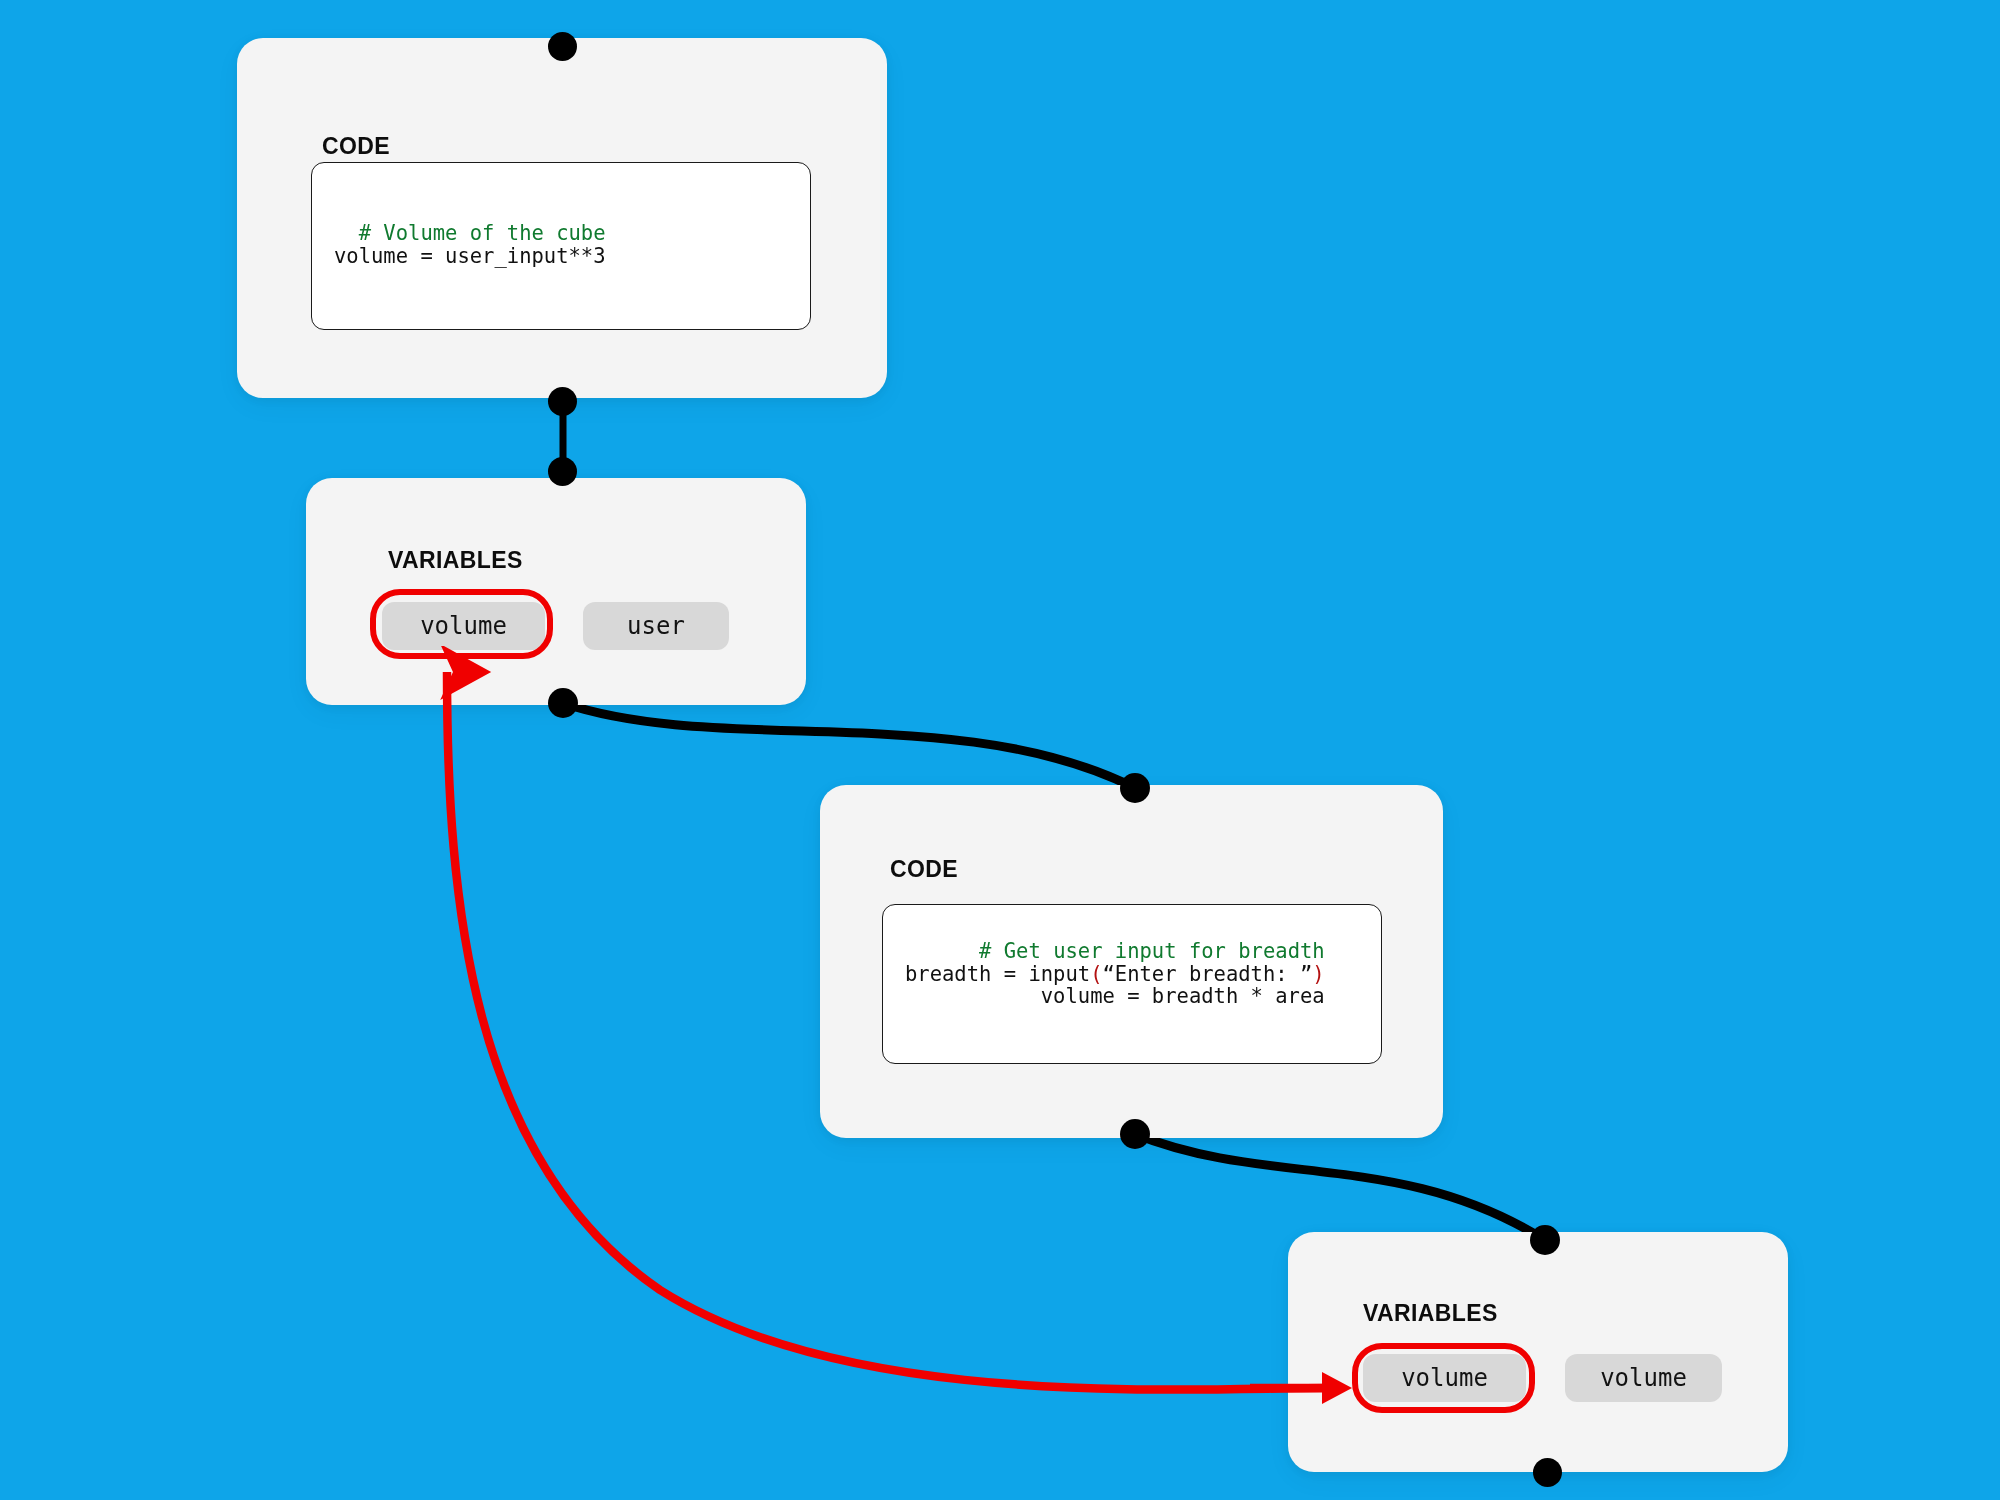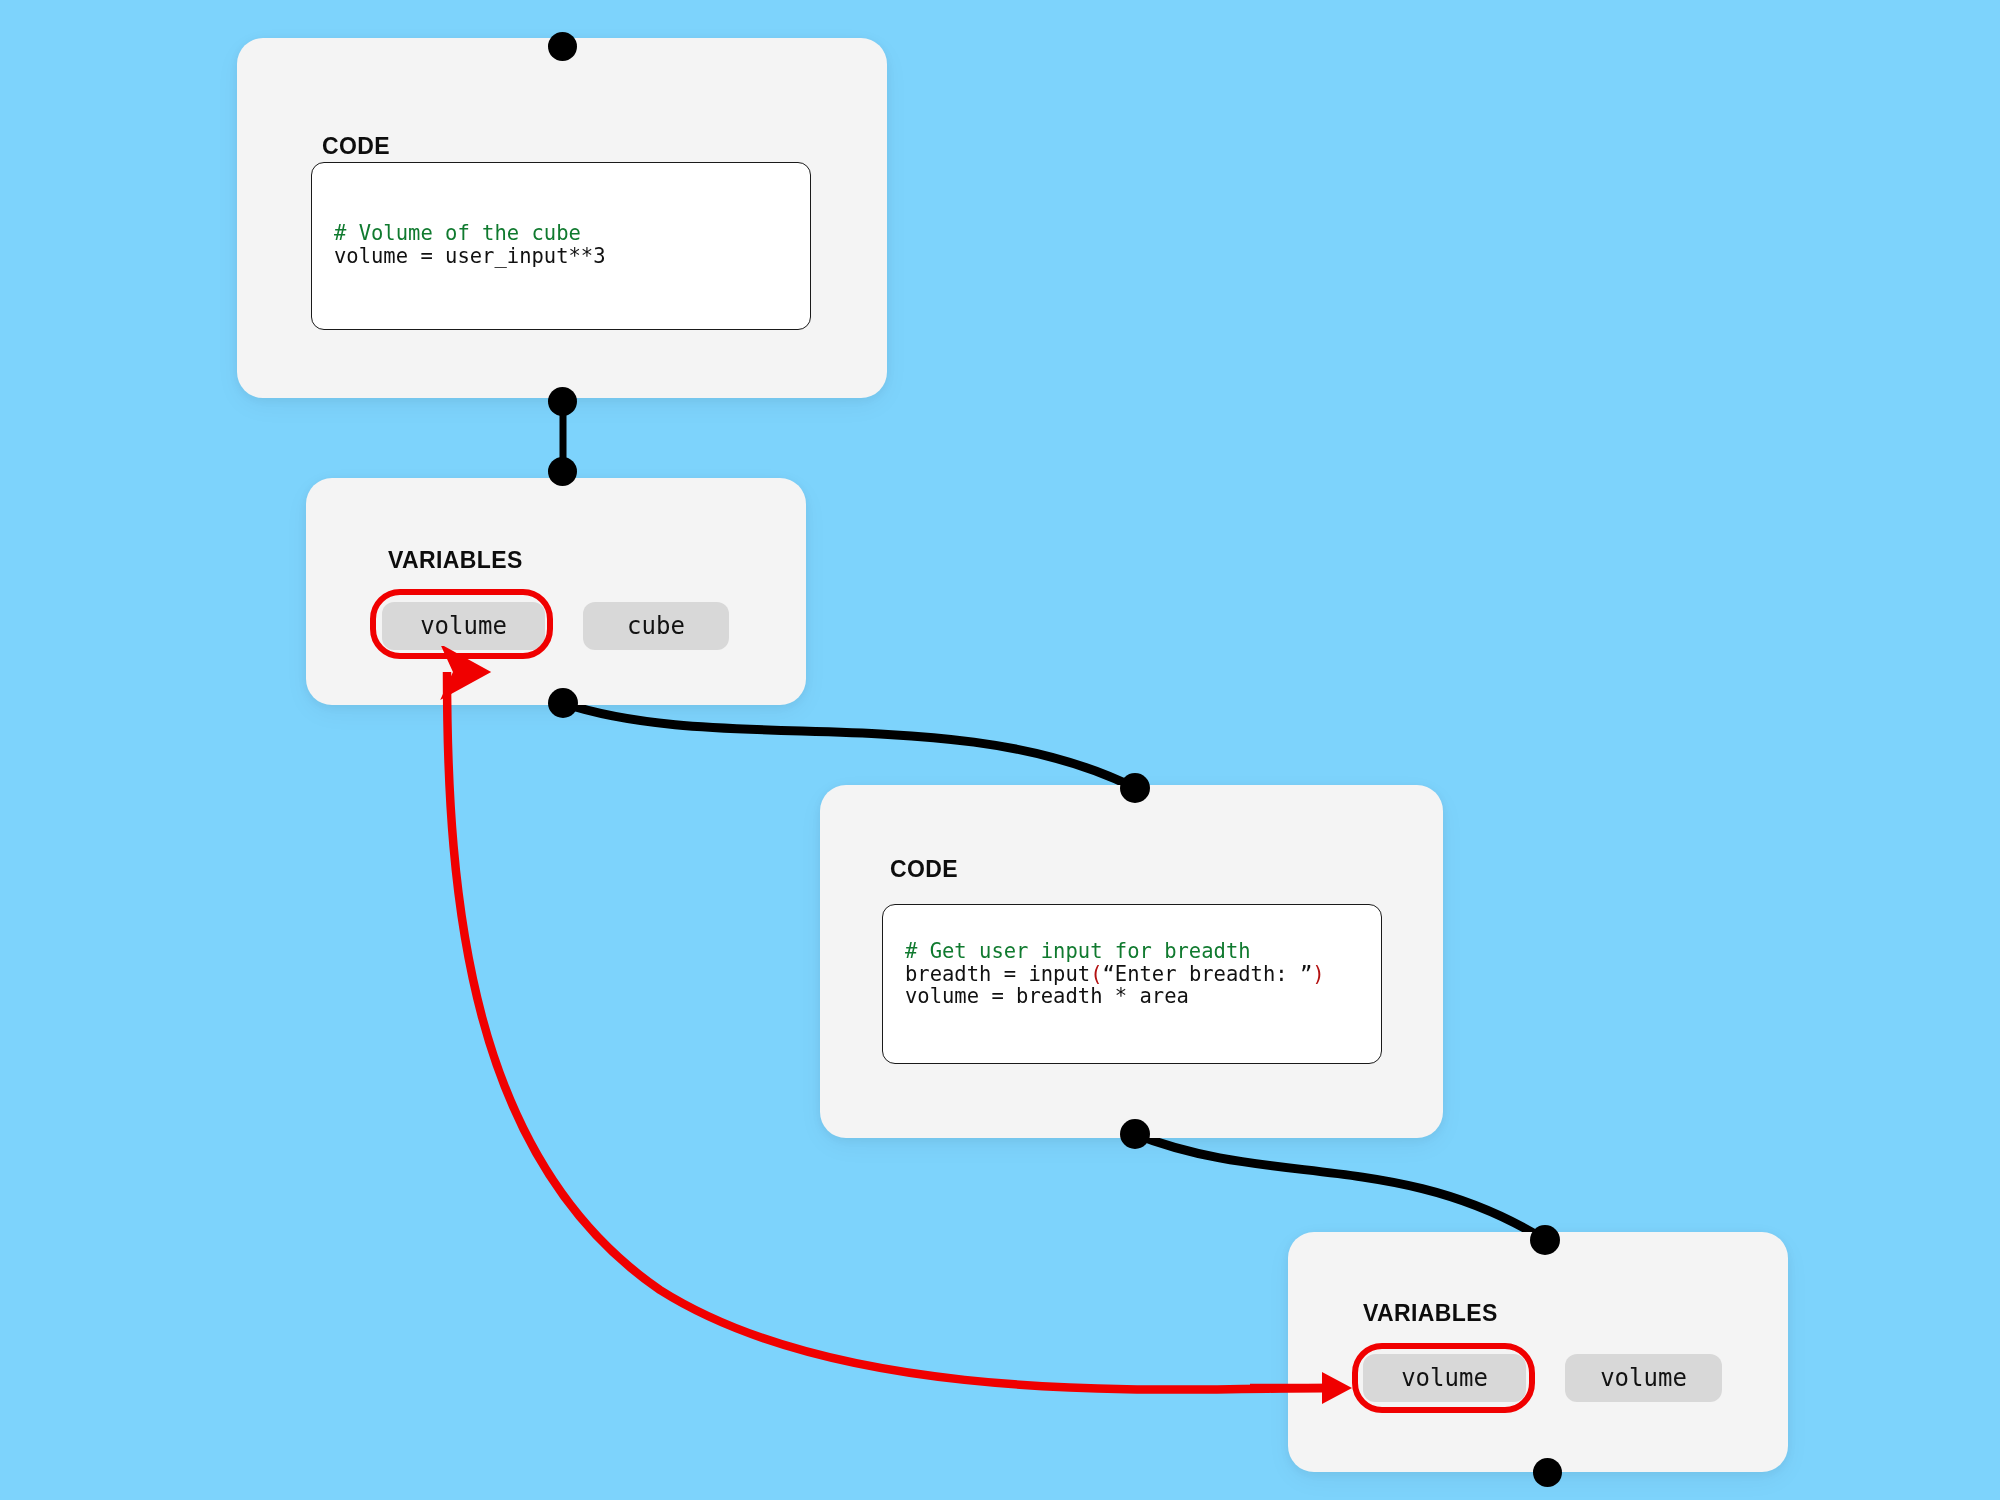--- a/index.html
+++ b/index.html
@@ -4,23 +4,24 @@
 <style>
   html, body {
     margin: 0;
     padding: 0;
     background: #ffffff;
   }
   #canvas {
     position: relative;
     width: 2000px;
     height: 1500px;
-    background: #7dd3fc;
+    background: #0ea5e9;
     font-family: "Liberation Sans", sans-serif;
     overflow: hidden;
+    text-align: right;
   }
 
   
   .edge-layer {
     position: absolute;
     left: 0; top: 0;
     width: 2000px;
     height: 1500px;
     pointer-events: none;
   }
@@ -113,21 +114,21 @@
     <div class="node-title" style="left:85px; top:95px;">CODE</div>
     <div class="code-box" style="left:74px; top:124px; width:500px; height:168px;">
       <div class="code-text" style="left:22px; top:59px;"><span class="cmt">#&nbsp;Volume&nbsp;of&nbsp;the&nbsp;cube</span>
 <span>volume&nbsp;=&nbsp;user_input**3</span></div>
     </div>
   </div>
 
   <div class="node" style="left:306px; top:478px; width:500px; height:227px;">
     <div class="node-title" style="left:82px; top:69px;">VARIABLES</div>
     <div class="chip" style="left:76px; top:124px; width:163px; height:48px;">volume</div>
-    <div class="chip" style="left:277px; top:124px; width:146px; height:48px;">cube</div>
+    <div class="chip" style="left:277px; top:124px; width:146px; height:48px;">user</div>
   </div>
   <div class="chip-ring" style="left:370px; top:589px; width:183px; height:70px;"></div>
 
   <div class="node" style="left:820px; top:785px; width:623px; height:353px;">
     <div class="node-title" style="left:70px; top:71px;">CODE</div>
     <div class="code-box" style="left:62px; top:119px; width:500px; height:160px;">
       <div class="code-text" style="left:22px; top:35px;"><span class="cmt">#&nbsp;Get&nbsp;user&nbsp;input&nbsp;for&nbsp;breadth</span>
 <span>breadth&nbsp;=&nbsp;input</span><span class="paren">(</span><span>“Enter&nbsp;breadth:&nbsp;”</span><span class="paren">)</span>
 <span>volume&nbsp;=&nbsp;breadth&nbsp;*&nbsp;area</span></div>
     </div>

